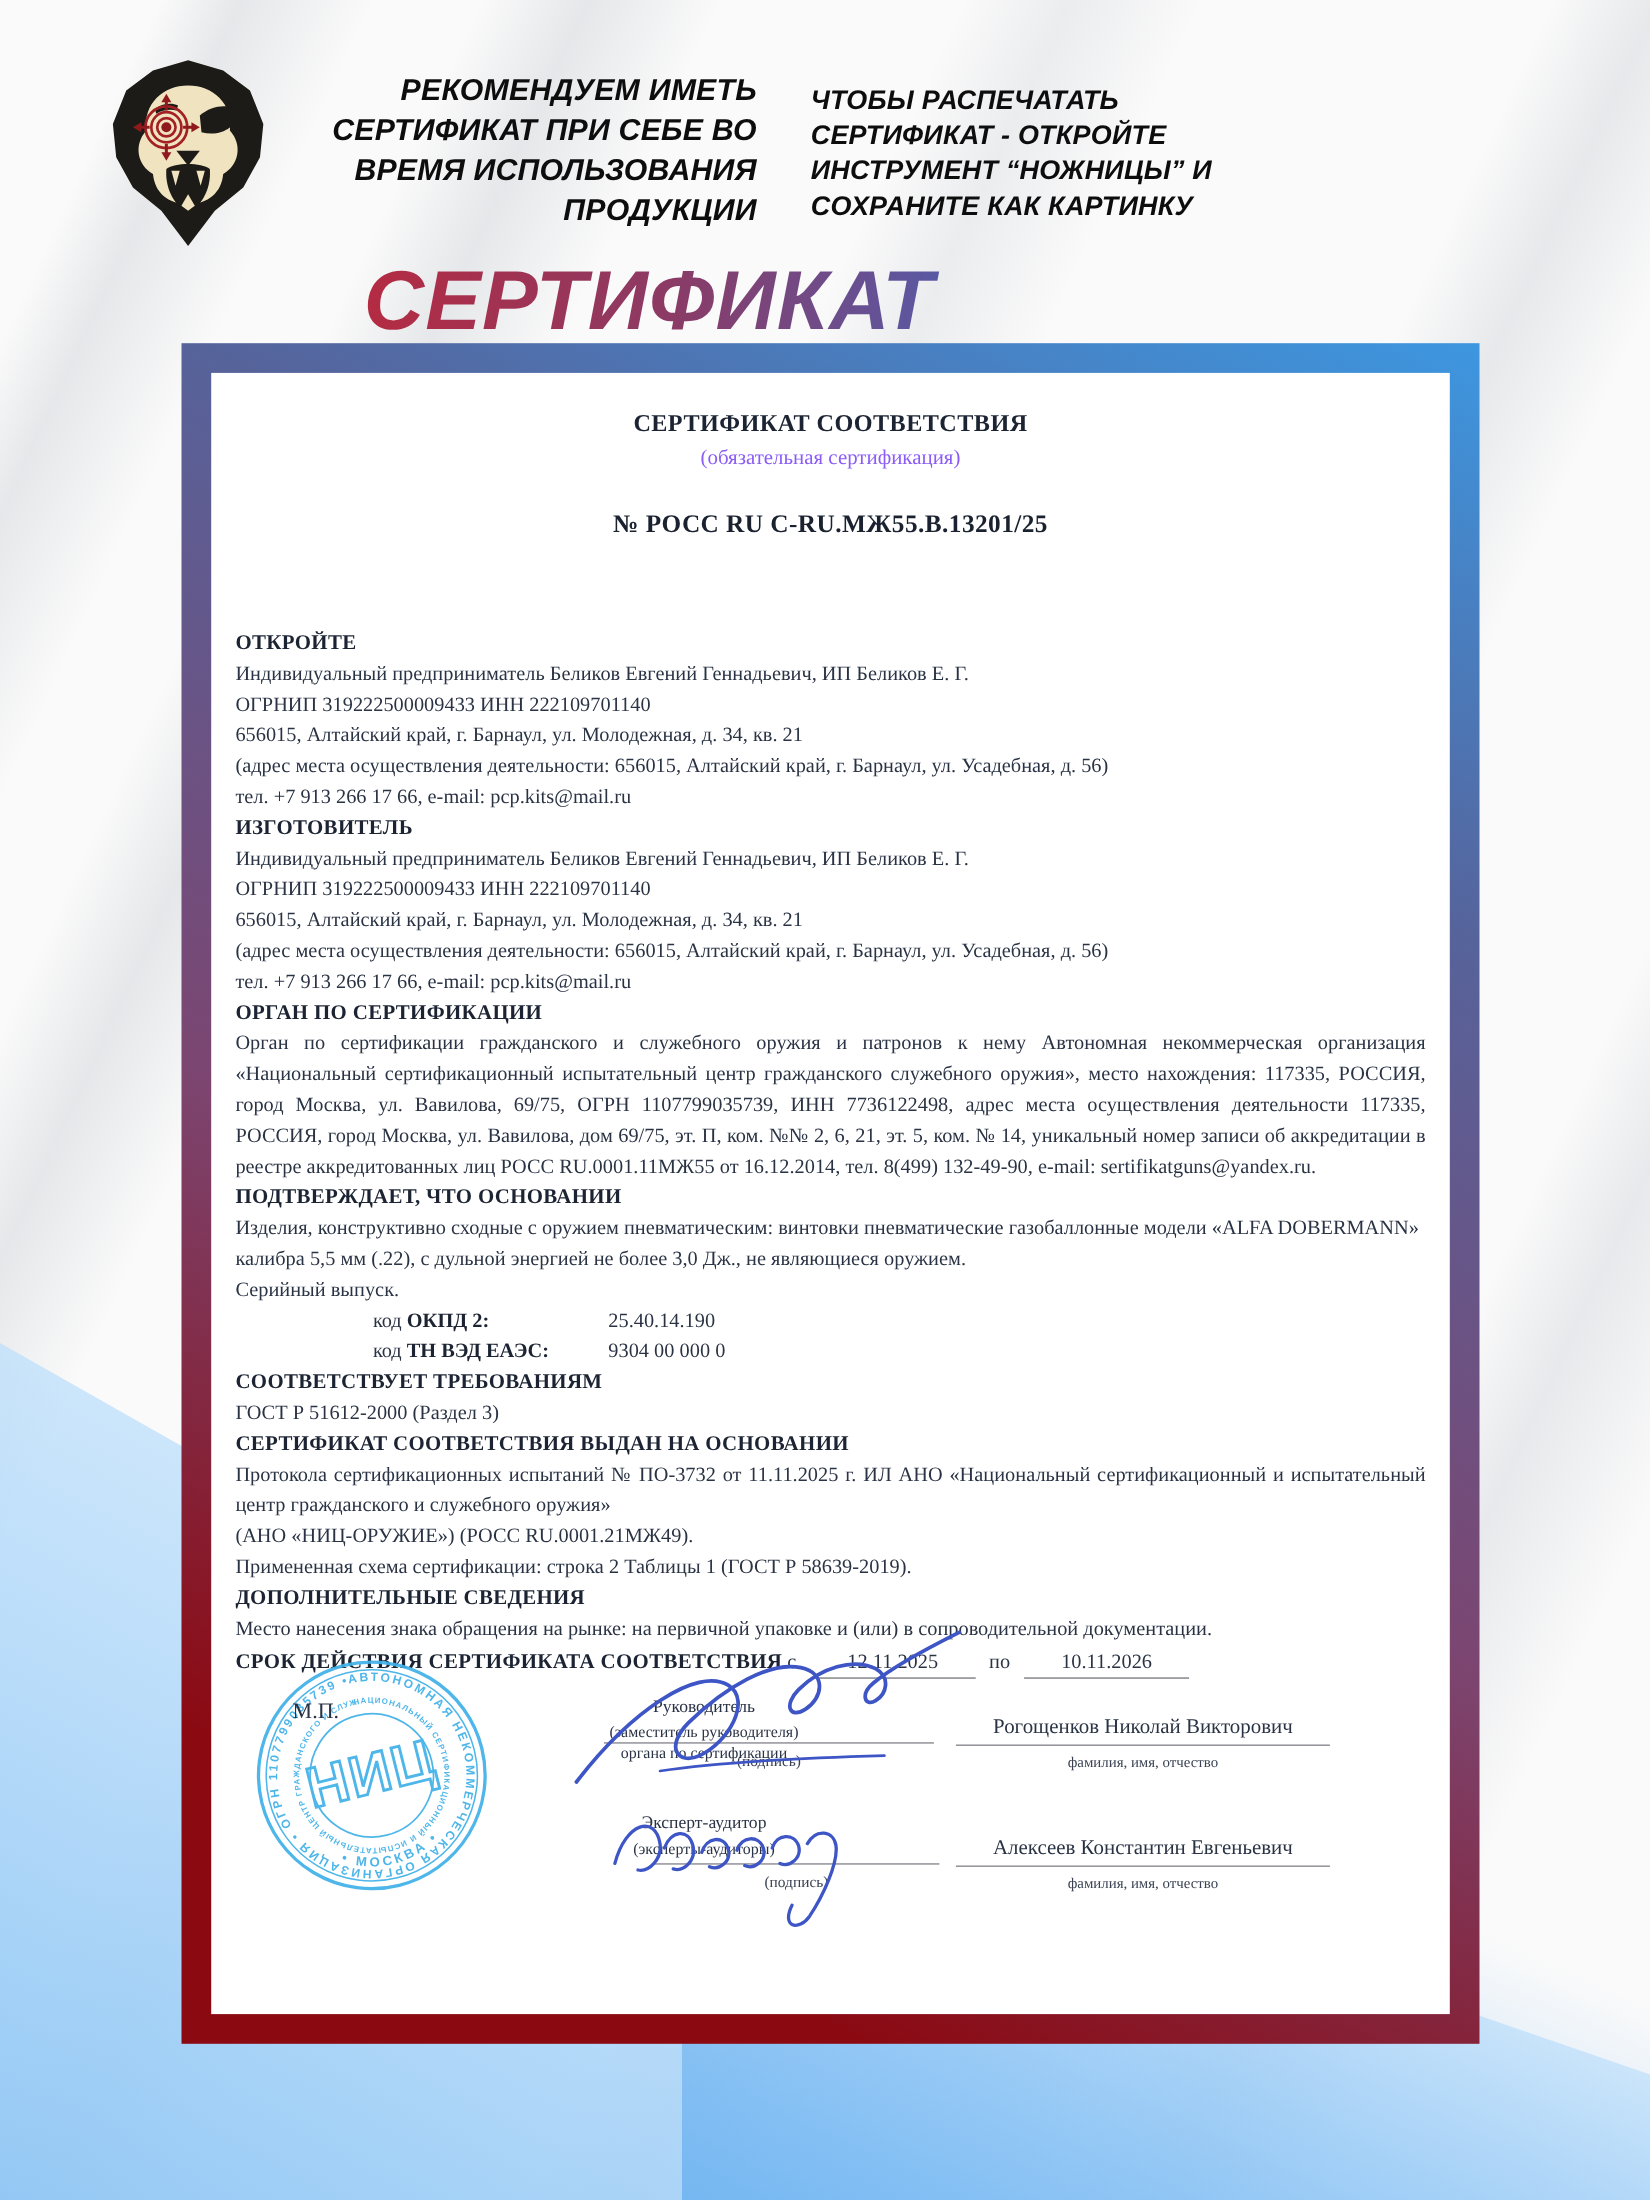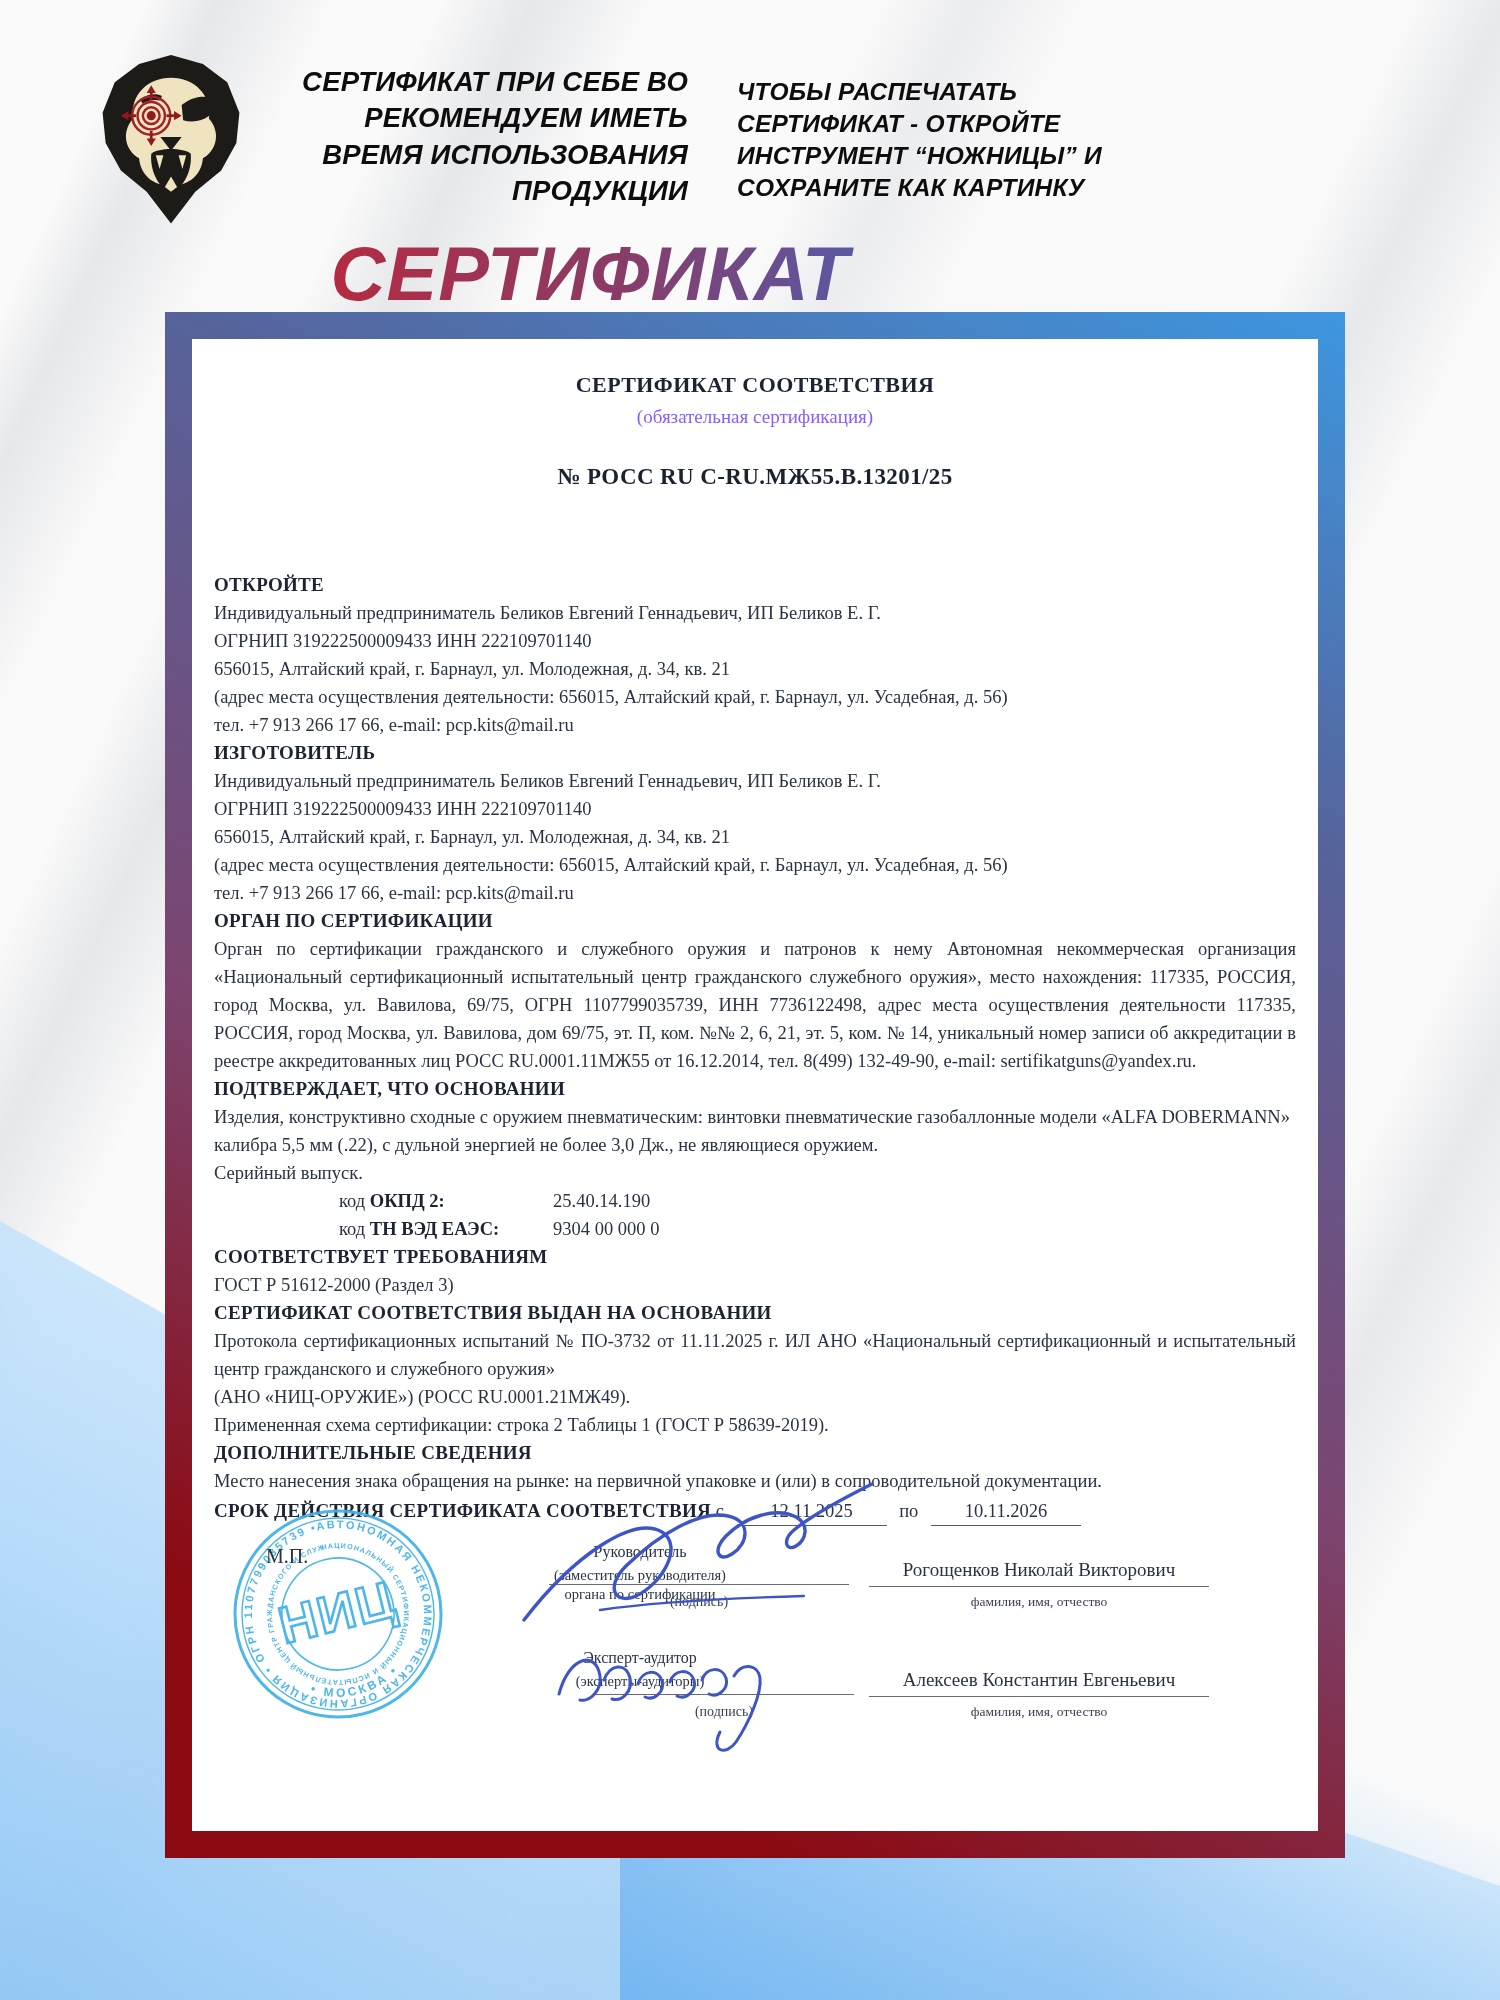--- a/index.html
+++ b/index.html
@@ -131,22 +131,22 @@
       <path d="M57 41 L52 38 L52 44 Z"></path>
   </g>
   <path d="M43 55 L57 55 L50 64 Z" fill="#1d1b17"></path>
   <path d="M37 66 C42 62 58 62 63 66 C64 79 57 89 50 92 C43 89 36 79 37 66 Z" fill="#1d1b17"></path>
   <path d="M40 67 L45 67 L42.5 76 Z" fill="#f0e3c0"></path>
   <path d="M60 67 L55 67 L57.5 76 Z" fill="#f0e3c0"></path>
   <path d="M46 88 L50 81 L54 88 L50 91 Z" fill="#f0e3c0"></path>
 </svg>
 
 <div class="note-left">
+  <div>РЕКОМЕНДУЕМ ИМЕТЬ</div>
   <div>СЕРТИФИКАТ ПРИ СЕБЕ ВО</div>
-  <div>РЕКОМЕНДУЕМ ИМЕТЬ</div>
   <div>ВРЕМЯ ИСПОЛЬЗОВАНИЯ</div>
   <div>ПРОДУКЦИИ</div>
 </div>
 
 <div class="note-right">
   <div>ЧТОБЫ РАСПЕЧАТАТЬ</div>
   <div>СЕРТИФИКАТ - ОТКРОЙТЕ</div>
   <div>ИНСТРУМЕНТ “НОЖНИЦЫ” И</div>
   <div>СОХРАНИТЕ КАК КАРТИНКУ</div>
 </div>

